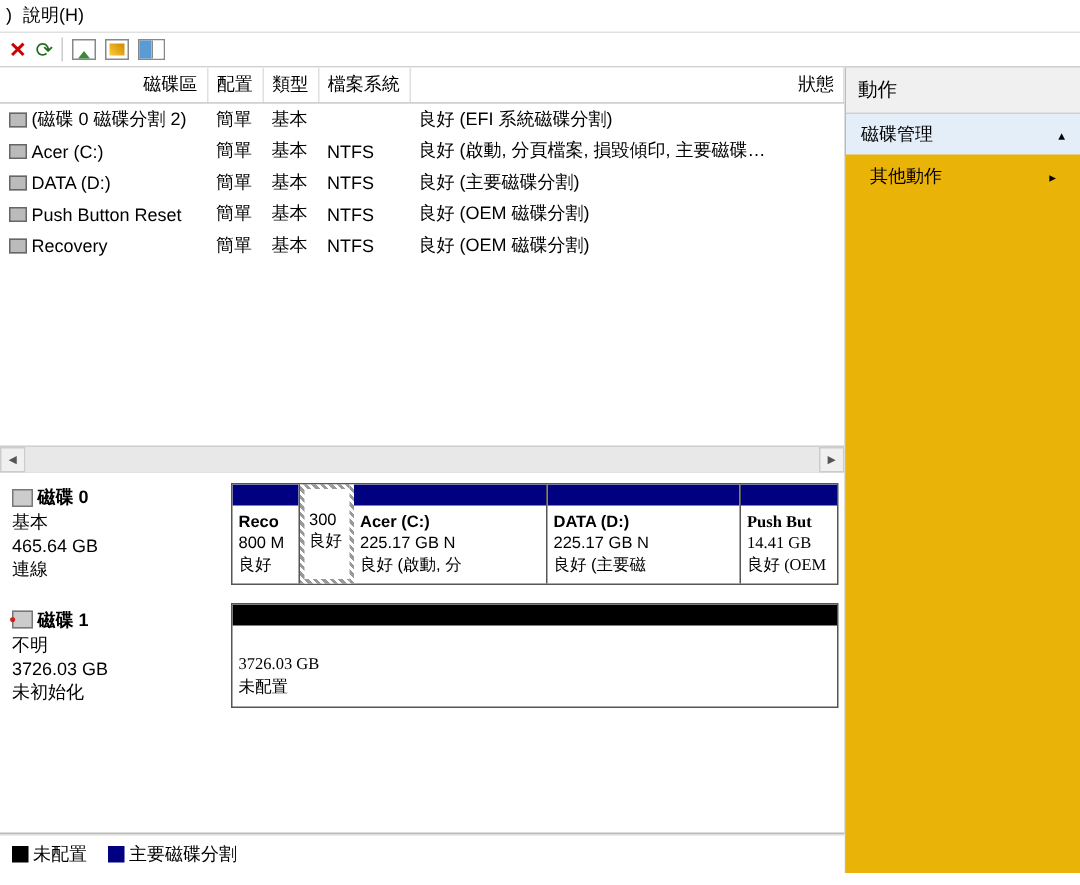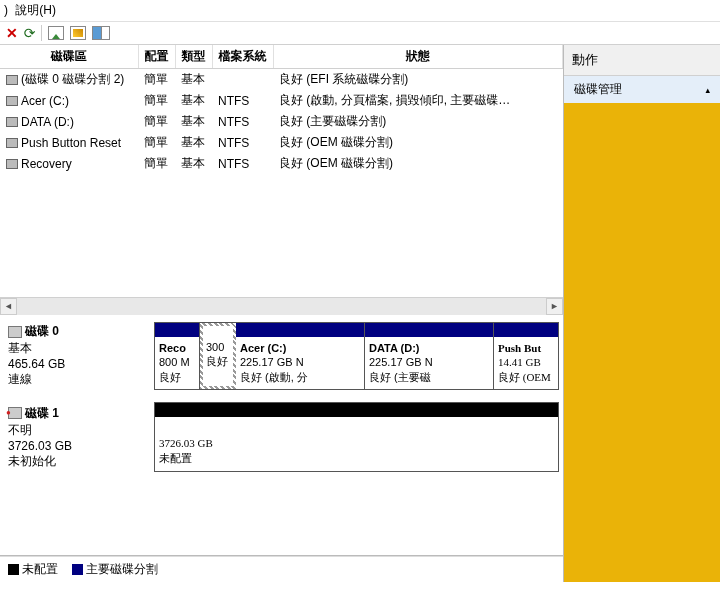--- a/index.html
+++ b/index.html
@@ -22,21 +22,21 @@
 .left { flex: 1; display: flex; flex-direction: column; border-right: 1px solid #bbb; min-width: 0; }
 .right { width: 156px; background: #eab308; }
 .right-hdr { background: #f0f0f0; border-bottom: 1px solid #d0d0d0; padding: 6px 8px; font-size: 13px; }
 .right-sub { background: #e4eef9; padding: 5px 10px; display: flex; justify-content: space-between; align-items: center; gap: 40px; }
 .right-item { padding: 6px 16px; display: flex; justify-content: space-between; align-items: center; font-size: 12px; }
 .tri { font-size: 9px; }
 
 .vol-list { height: 270px; border-bottom: 1px solid #bbb; display: flex; flex-direction: column; }
 .vl-body { flex: 1; overflow: hidden; }
 table { border-collapse: collapse; width: 100%; }
-th { text-align: center; font-weight: bold; padding: 3px 6px; border-right: 1px solid #e0e0e0; border-bottom: 1px solid #d0d0d0; background: #fff; white-space: nowrap; }
+th { text-align: right; font-weight: normal; padding: 3px 6px; border-right: 1px solid #e0e0e0; border-bottom: 1px solid #d0d0d0; background: #fff; white-space: nowrap; }
 td { padding: 2px 6px; white-space: nowrap; }
 .vol-ico { display: inline-block; width: 12px; height: 10px; background: #bbb; border: 1px solid #666; margin-right: 3px; vertical-align: middle; }
 .hscroll { height: 17px; background: #f0f0f0; border-top: 1px solid #d0d0d0; display: flex; align-items: center; }
 .hscroll .arrow { width: 17px; height: 17px; background: #f0f0f0; border: 1px solid #ccc; text-align: center; font-size: 9px; line-height: 15px; color: #555; }
 .hscroll .track { flex: 1; background: #e8e8e8; height: 17px; }
 
 .graphs { flex: 1; overflow: hidden; padding: 6px 4px 0; border-bottom: 1px solid #bbb; }
 .disk-row { display: flex; margin-bottom: 12px; align-items: center; }
 .disk-label { width: 150px; padding: 2px 4px; }
 .disk-label .t { font-weight: bold; }
@@ -171,14 +171,18 @@
       <span><span class="leg-sw nvy"></span><span>主要磁碟分割</span></span>
     </div>
   </div>
 
   <div class="right">
     <div class="right-hdr">動作</div>
     <div class="right-sub">
       <span>磁碟管理</span>
         <span class="tri">▴</span>
     </div>
+    <div class="right-item">
+      <span>其他動作</span>
+        <span class="tri">▸</span>
+    </div>
   </div>
 </div>
 
 </body></html>

